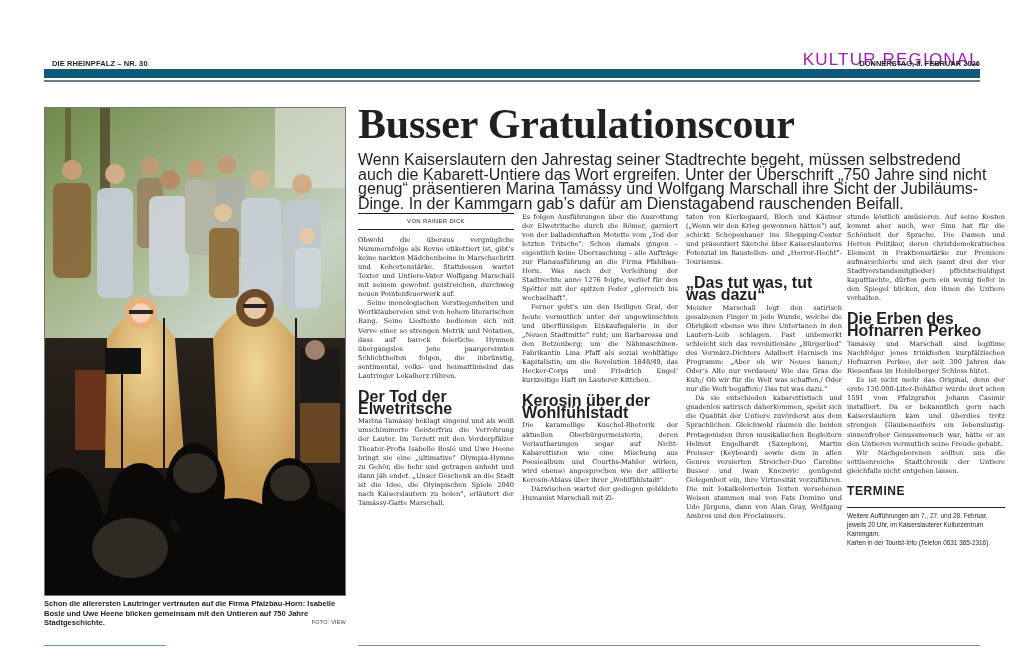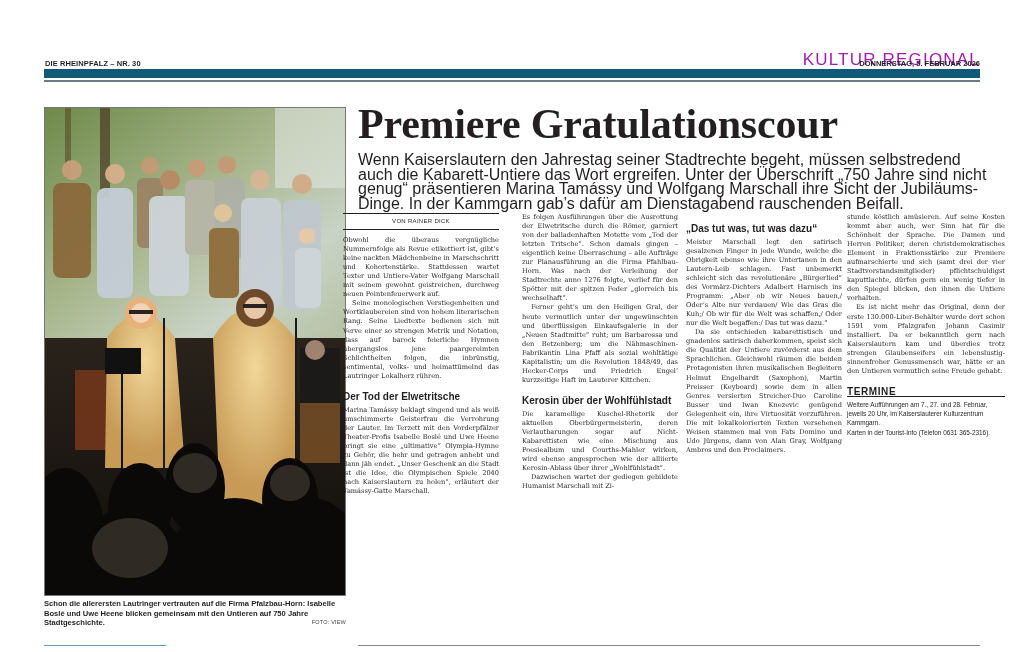--- a/index.html
+++ b/index.html
@@ -1,48 +1,48 @@
 <!DOCTYPE html>
 <html><head>
 <meta charset="utf-8">
 <style>
   * { box-sizing: border-box; margin: 0; padding: 0; }
   html, body { width: 1024px; height: 652px; overflow: hidden; background: #ffffff; }
   body { position: relative; font-family: "DejaVu Serif", serif; color: #231f20; }
 
   .masthead { position: absolute; left: 44px; top: 52px; width: 936px; height: 30px; }
-  .mh-left { position: absolute; left: 1px; top: 7px; font-family: "Liberation Sans", sans-serif; font-size: 7.5px; font-weight: bold; letter-spacing: 0.1px; color: #231f20; }
+  .mh-left { position: absolute; left: 8px; top: 7px; font-family: "Liberation Sans", sans-serif; font-size: 7.5px; font-weight: bold; letter-spacing: 0.1px; color: #231f20; }
   .mh-center { position: absolute; left: 0; width: 100%; top: -2px; text-align: right; font-family: "Liberation Sans", sans-serif; font-size: 17px; letter-spacing: 1.2px; color: #a21caf; }
   .mh-right { position: absolute; right: 0; top: 7px; font-family: "Liberation Sans", sans-serif; font-size: 7.5px; font-weight: bold; color: #231f20; margin-left: 40px; }
   .mh-bar { position: absolute; left: 44px; top: 69px; width: 936px; height: 9px; background: #0e5a78; }
   .mh-line { position: absolute; left: 44px; top: 80px; width: 936px; height: 2px; background: #6a7a86; }
 
   .photo { position: absolute; left: 44px; top: 107px; width: 302px; height: 489px; overflow: hidden; border: 1px solid #777; }
   .photo svg { display: block; }
 
   .caption { position: absolute; left: 44px; top: 599px; width: 302px; font-family: "Liberation Sans", sans-serif; font-size: 7.6px; font-weight: bold; line-height: 9.6px; color: #231f20; }
   .credit { position: absolute; right: 0; bottom: 0; font-size: 5.5px; font-weight: normal; color: #444; letter-spacing: 0.2px; }
 
   .headline { position: absolute; left: 358px; top: 100px; font-family: "Liberation Serif", serif; font-size: 42px; line-height: 48px; color: #231f20; letter-spacing: -0.2px; }
   .lede { position: absolute; left: 358px; top: 153px; width: 640px; font-family: "Liberation Sans", sans-serif; font-size: 16px; line-height: 14.6px; color: #231f20; }
 
   .col { position: absolute; top: 213px; width: 156px; font-family: "DejaVu Serif", serif; font-size: 6.6px; line-height: 9.05px; text-align: justify; color: #231f20; hyphens: manual; }
   .col p { text-indent: 0; }
   .col p + p { text-indent: 9px; }
   .col p.noind { text-indent: 0; }
-  .col1 { left: 343px; }
+  .col1 { left: 358px; }
   .col2 { left: 522px; }
   .col3 { left: 686px; }
   .col4 { left: 847px; width: 158px; }
 
   .byline { margin-top: 0; border-top: 1px solid #231f20; border-bottom: 1px solid #231f20; text-align: center; font-family: "Liberation Sans", sans-serif; font-size: 6px; letter-spacing: 0.3px; padding: 3px 0 3px 0; margin-bottom: 6px; color: #231f20; }
-  .col h3 { font-family: "Liberation Sans", sans-serif; font-weight: bold; font-size: 10px; line-height: 11.8px; margin: 10px 0 3px 0; text-align: left; color: #231f20; }
+  .col h3 { font-family: "Liberation Sans", sans-serif; font-weight: bold; font-size: 16px; line-height: 11.8px; margin: 10px 0 3px 0; text-align: left; color: #231f20; }
 
   .termine { margin-top: 11px; }
-  .termine-head { font-family: "Liberation Sans", sans-serif; font-weight: bold; font-size: 10px; letter-spacing: 0.6px; border-bottom: 1px solid #231f20; padding-bottom: 0; margin-bottom: 3px; }
+  .termine-head { font-family: "Liberation Sans", sans-serif; font-weight: bold; font-size: 12px; letter-spacing: 0.6px; border-bottom: 1px solid #231f20; padding-bottom: 11px; margin-bottom: 3px; }
   .termine-body { font-family: "Liberation Sans", sans-serif; font-size: 6.4px; line-height: 9.2px; text-align: left; }
 
   .footrule { position: absolute; top: 645px; height: 1px; background: #888; }
 </style>
 </head>
 <body>
 
 <div class="masthead">
   <span class="mh-left">DIE RHEINPFALZ – NR. 30</span>
   <span class="mh-center">KULTUR REGIONAL</span>
@@ -135,48 +135,52 @@
       <ellipse cx="150" cy="365" rx="22" ry="20"></ellipse>
       <ellipse cx="245" cy="375" rx="20" ry="18"></ellipse>
     </g>
   </svg>
 </div>
 <div class="caption">
   <span>Schon die allerersten Lautringer vertrauten auf die Firma Pfalzbau-Horn: Isabelle Boslé und Uwe Heene blicken gemeinsam mit den Untieren auf 750 Jahre Stadtgeschichte.</span>
   <span class="credit">FOTO: VIEW</span>
 </div>
 
-<h1 class="headline">Premiere Gratulationscour</h1>
+<h1 class="headline">Busser Gratulationscour</h1>
 <p class="lede">Wenn Kaiserslautern den Jahrestag seiner Stadtrechte begeht, müssen selbstredend auch die Kabarett-Untiere das Wort ergreifen. Unter der Überschrift „750 Jahre sind nicht genug“ präsentieren Marina Tamássy und Wolfgang Marschall ihre Sicht der Jubiläums-Dinge. In der Kammgarn gab’s dafür am Dienstagabend rauschenden Beifall.</p>
 
 <div class="col col1">
   <div class="byline">VON RAINER DICK</div>
   <p class="noind">Obwohl die überaus vergnügliche Nummernfolge als Revue etikettiert ist, gibt’s keine nackten Mädchenbeine in Marschschritt und Kohortenstärke. Stattdessen wartet Texter und Untiere-Vater Wolfgang Marschall mit seinem gewohnt geistreichen, durchweg neuen Pointenfeuerwerk auf.</p>
   <p>Seine monologischen Verstiegenheiten und Wortklaubereien sind von hohem literarischen Rang. Seine Liedtexte bedienen sich mit Verve einer so strengen Metrik und Notation, dass auf barock feierliche Hymnen übergangslos jene paargereimten Schlichtheiten folgen, die inbrünstig, sentimental, volks- und heimattümelnd das Lautringer Lokalherz rühren.</p>
   <h3>Der Tod der Elwetritsche</h3>
   <p class="noind">Marina Tamássy beklagt singend und als weiß umschimmerte Geisterfrau die Verrohrung der Lauter. Im Terzett mit den Vorderpfälzer Theater-Profis Isabelle Boslé und Uwe Heene bringt sie eine „ultimative“ Olympia-Hymne zu Gehör, die hehr und getragen anhebt und dann jäh endet. „Unser Geschenk an die Stadt ist die Idee, die Olympischen Spiele 2040 nach Kaiserslautern zu holen“, erläutert der Tamássy-Gatte Marschall.</p>
 </div>
 
 <div class="col col2">
   <p>Es folgen Ausführungen über die Ausrottung der Elwetritsche durch die Römer, garniert von der balladenhaften Motette vom „Tod der letzten Tritsche“. Schon damals gingen – eigentlich keine Überraschung – alle Aufträge zur Planausführung an die Firma Pfahlbau-Horn. Was nach der Verleihung der Stadtrechte anno 1276 folgte, verlief für den Spötter mit der spitzen Feder „glorreich bis wechselhaft“.</p>
   <p>Ferner geht’s um den Heiligen Gral, der heute vermutlich unter der ungewünschten und überflüssigen Einkaufsgalerie in der „Neuen Stadtmitte“ ruht; um Barbarossa und den Betzenberg; um die Nähmaschinen-Fabrikantin Lina Pfaff als sozial wohltätige Kapitalistin; um die Revolution 1848/49, das Hecker-Corps und Friedrich Engel’ kurzzeitige Haft im Lauterer Kittchen.</p>
   <h3>Kerosin über der Wohlfühlstadt</h3>
   <p class="noind">Die karamellige Kuschel-Rhetorik der aktuellen Oberbürgermeisterin, deren Verlautbarungen sogar auf Nicht-Kabarettisten wie eine Mischung aus Poesiealbum und Courths-Mahler wirken, wird ebenso angesprochen wie der alliierte Kerosin-Ablass über ihrer „Wohlfühlstadt“.</p>
   <p>Dazwischen wartet der gediegen gebildete Humanist Marschall mit Zi-</p>
 </div>
 
 <div class="col col3">
+  <p class="noind">taten von Kierkegaard, Bloch und Kästner („Wenn wir den Krieg gewonnen hätten“) auf, schickt Schopenhauer ins Shopping-Center und präsentiert Sketche über Kaiserslauterns Potenzial im Baustellen- und „Horror-Hecht“-Tourismus.</p>
   <h3>„Das tut was, tut was dazu“</h3>
   <p class="noind">Meister Marschall legt den satirisch gesalzenen Finger in jede Wunde, welche die Obrigkeit ebenso wie ihre Untertanen in den Lautern-Leib schlagen. Fast unbemerkt schleicht sich das revolutionäre „Bürgerlied“ des Vormärz-Dichters Adalbert Harnisch ins Programm: „Aber ob wir Neues bauen,/ Oder’s Alte nur verdauen/ Wie das Gras die Kuh;/ Ob wir für die Welt was schaffen,/ Oder nur die Welt begaffen:/ Das tut was dazu.“</p>
   <p>Da sie entschieden kabarettistisch und gnadenlos satirisch daherkommen, speist sich die Qualität der Untiere zuvörderst aus dem Sprachlichen. Gleichwohl räumen die beiden Protagonisten ihren musikalischen Begleitern Helmut Engelhardt (Saxophon), Martin Preisser (Keyboard) sowie dem in allen Genres versierten Streicher-Duo Caroline Busser und Iwan Knezevic genügend Gelegenheit ein, ihre Virtuosität vorzuführen. Die mit lokalkolorierten Texten versehenen Weisen stammen mal von Fats Domino und Udo Jürgens, dann von Alan Gray, Wolfgang Ambros und den Proclaimers.</p>
 </div>
 
 <div class="col col4">
   <p class="noind">stunde köstlich amüsieren. Auf seine Kosten kommt aber auch, wer Sinn hat für die Schönheit der Sprache. Die Damen und Herren Politiker, deren christdemokratisches Element in Fraktionsstärke zur Premiere aufmarschierte und sich (samt drei der vier Stadtvorstandsmitglieder) pflichtschuldigst kaputtlachte, dürfen gern ein wenig tiefer in den Spiegel blicken, den ihnen die Untiere vorhalten.</p>
+  <h3>Die Erben des Hofnarren Perkeo</h3>
+  <p class="noind">Tamássy und Marschall sind legitime Nachfolger jenes trinkfesten kurpfälzischen Hofnarren Perkeo, der seit 300 Jahren das Riesenfass im Heidelberger Schloss hütet.</p>
   <p>Es ist nicht mehr das Original, denn der erste 130.000-Liter-Behälter wurde dort schon 1591 vom Pfalzgrafen Johann Casimir installiert. Da er bekanntlich gern nach Kaiserslautern kam und überdies trotz strengen Glaubenseifers ein lebenslustig-sinnenfroher Genussmensch war, hätte er an den Untieren vermutlich seine Freude gehabt.</p>
+  <p>Wir Nachgeborenen sollten uns die sottisenreiche Stadtchronik der Untiere gleichfalls nicht entgehen lassen.</p>
   <div class="termine">
     <div class="termine-head">TERMINE</div>
     <div class="termine-body">Weitere Aufführungen am 7., 27. und 28. Februar, jeweils 20 Uhr, im Kaiserslauterer Kulturzentrum Kammgarn.</div>
     <div class="termine-body">Karten in der Tourist-Info (Telefon 0631 365-2316).</div>
   </div>
 </div>
 
 <div class="footrule" style="left:44px;width:122px;background:#5b9bb5;"></div>
 <div class="footrule" style="left:358px;width:622px;"></div>
 

